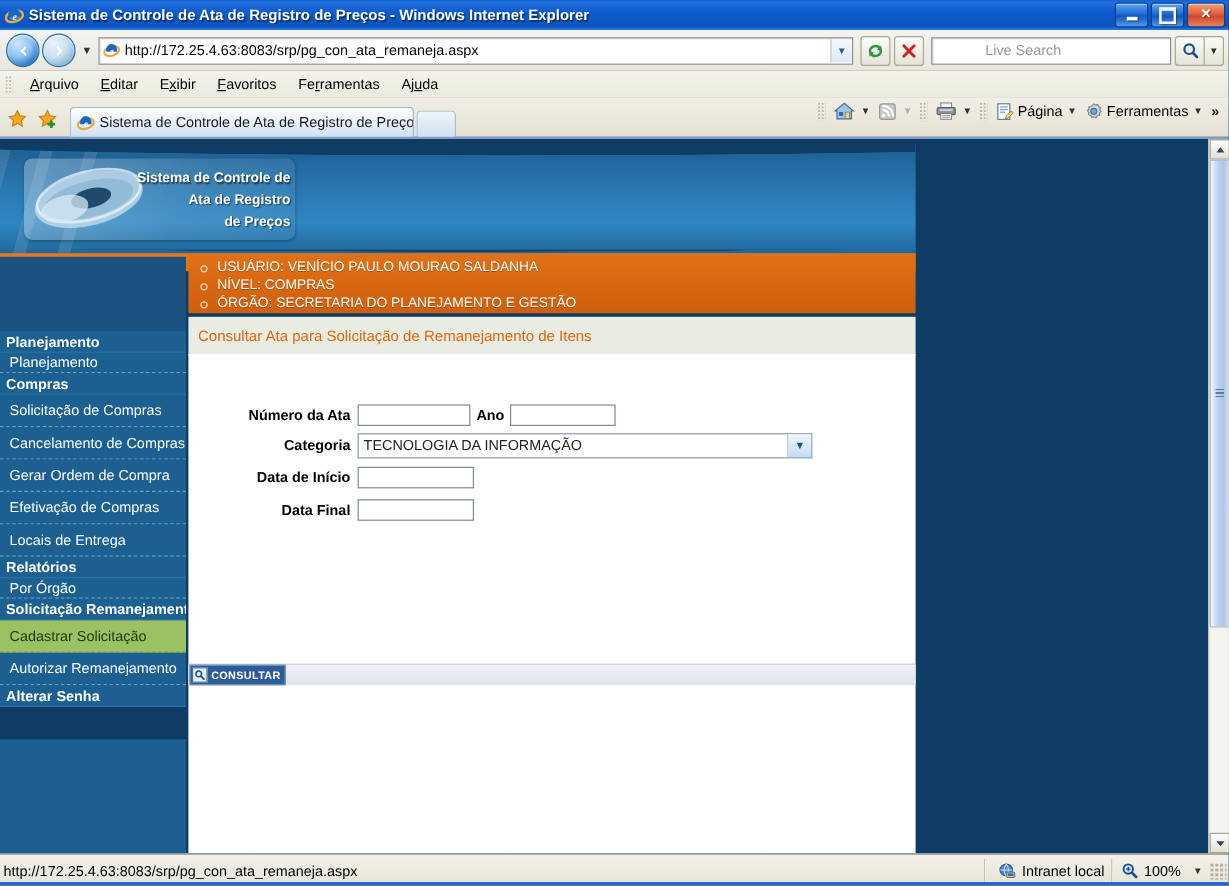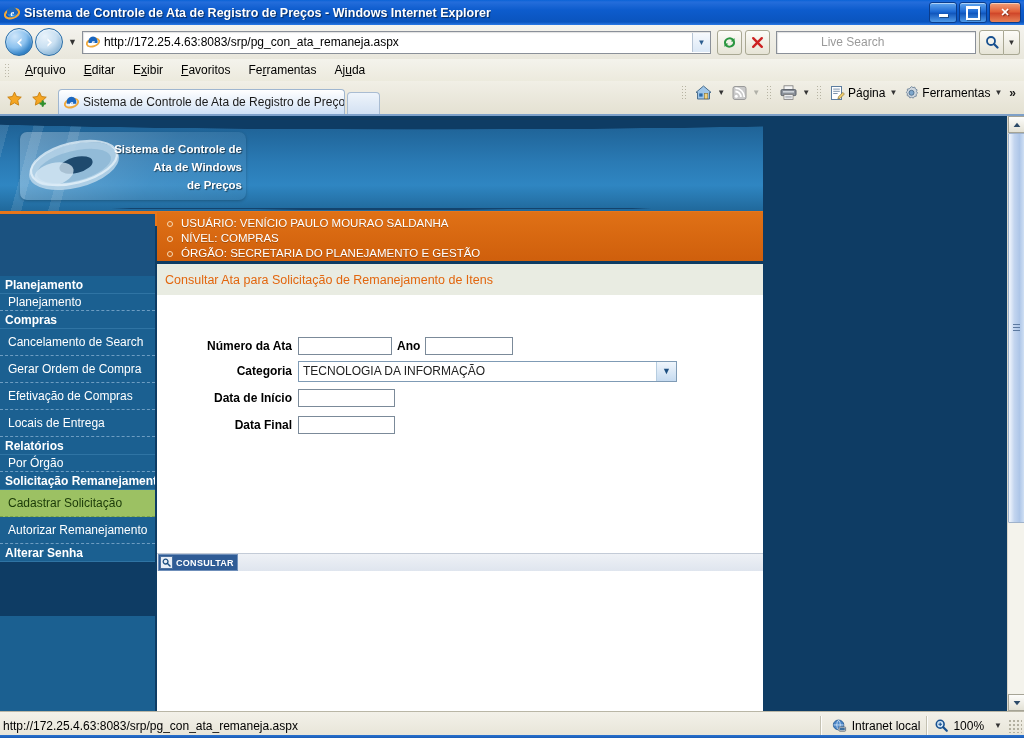--- a/index.html
+++ b/index.html
@@ -518,21 +518,21 @@
         <div class="logo">
           <svg class="disc" viewBox="0 0 100 56">
             <ellipse cx="50" cy="28" rx="46" ry="22" fill="#bcd7ea" opacity=".85" transform="rotate(-14 50 28)"></ellipse>
             <ellipse cx="50" cy="28" rx="38" ry="15" fill="#8fb9d6" opacity=".9" transform="rotate(-14 50 28)"></ellipse>
             <ellipse cx="52" cy="27" rx="17" ry="8" fill="#1f4a6e" transform="rotate(-14 52 27)"></ellipse>
             <ellipse cx="50" cy="25" rx="44" ry="20" fill="none" stroke="#eaf4fb" stroke-width="2.2" opacity=".75" transform="rotate(-14 50 25)"></ellipse>
             <ellipse cx="30" cy="36" rx="20" ry="11" fill="#d8eaf6" opacity=".75" transform="rotate(-14 30 36)"></ellipse>
           </svg>
           <div class="ltext">
             <div>Sistema de Controle de</div>
-            <div>Ata de Windows</div>
+            <div>Ata de Registro</div>
             <div>de Preços</div>
           </div>
         </div>
       </div>
       <div class="orangebar"></div>
       <div class="sidetop"></div>
 
       <div class="infobox">
         <div class="inforow">USUÁRIO: VENÍCIO PAULO MOURAO SALDANHA</div>
         <div class="inforow">NÍVEL: COMPRAS</div>
@@ -589,21 +589,24 @@
           <div class="navitem grp">
             <span>Planejamento</span>
           </div>
           <div class="navitem sub">
             <span>Planejamento</span>
           </div>
           <div class="navitem grp">
             <span>Compras</span>
           </div>
           <div class="navitem tall">
-            <span>Cancelamento de Search</span>
+            <span>Solicitação de Compras</span>
+          </div>
+          <div class="navitem tall">
+            <span>Cancelamento de Compras</span>
           </div>
           <div class="navitem tall">
             <span>Gerar Ordem de Compra</span>
           </div>
           <div class="navitem tall">
             <span>Efetivação de Compras</span>
           </div>
           <div class="navitem tall">
             <span>Locais de Entrega</span>
           </div>

